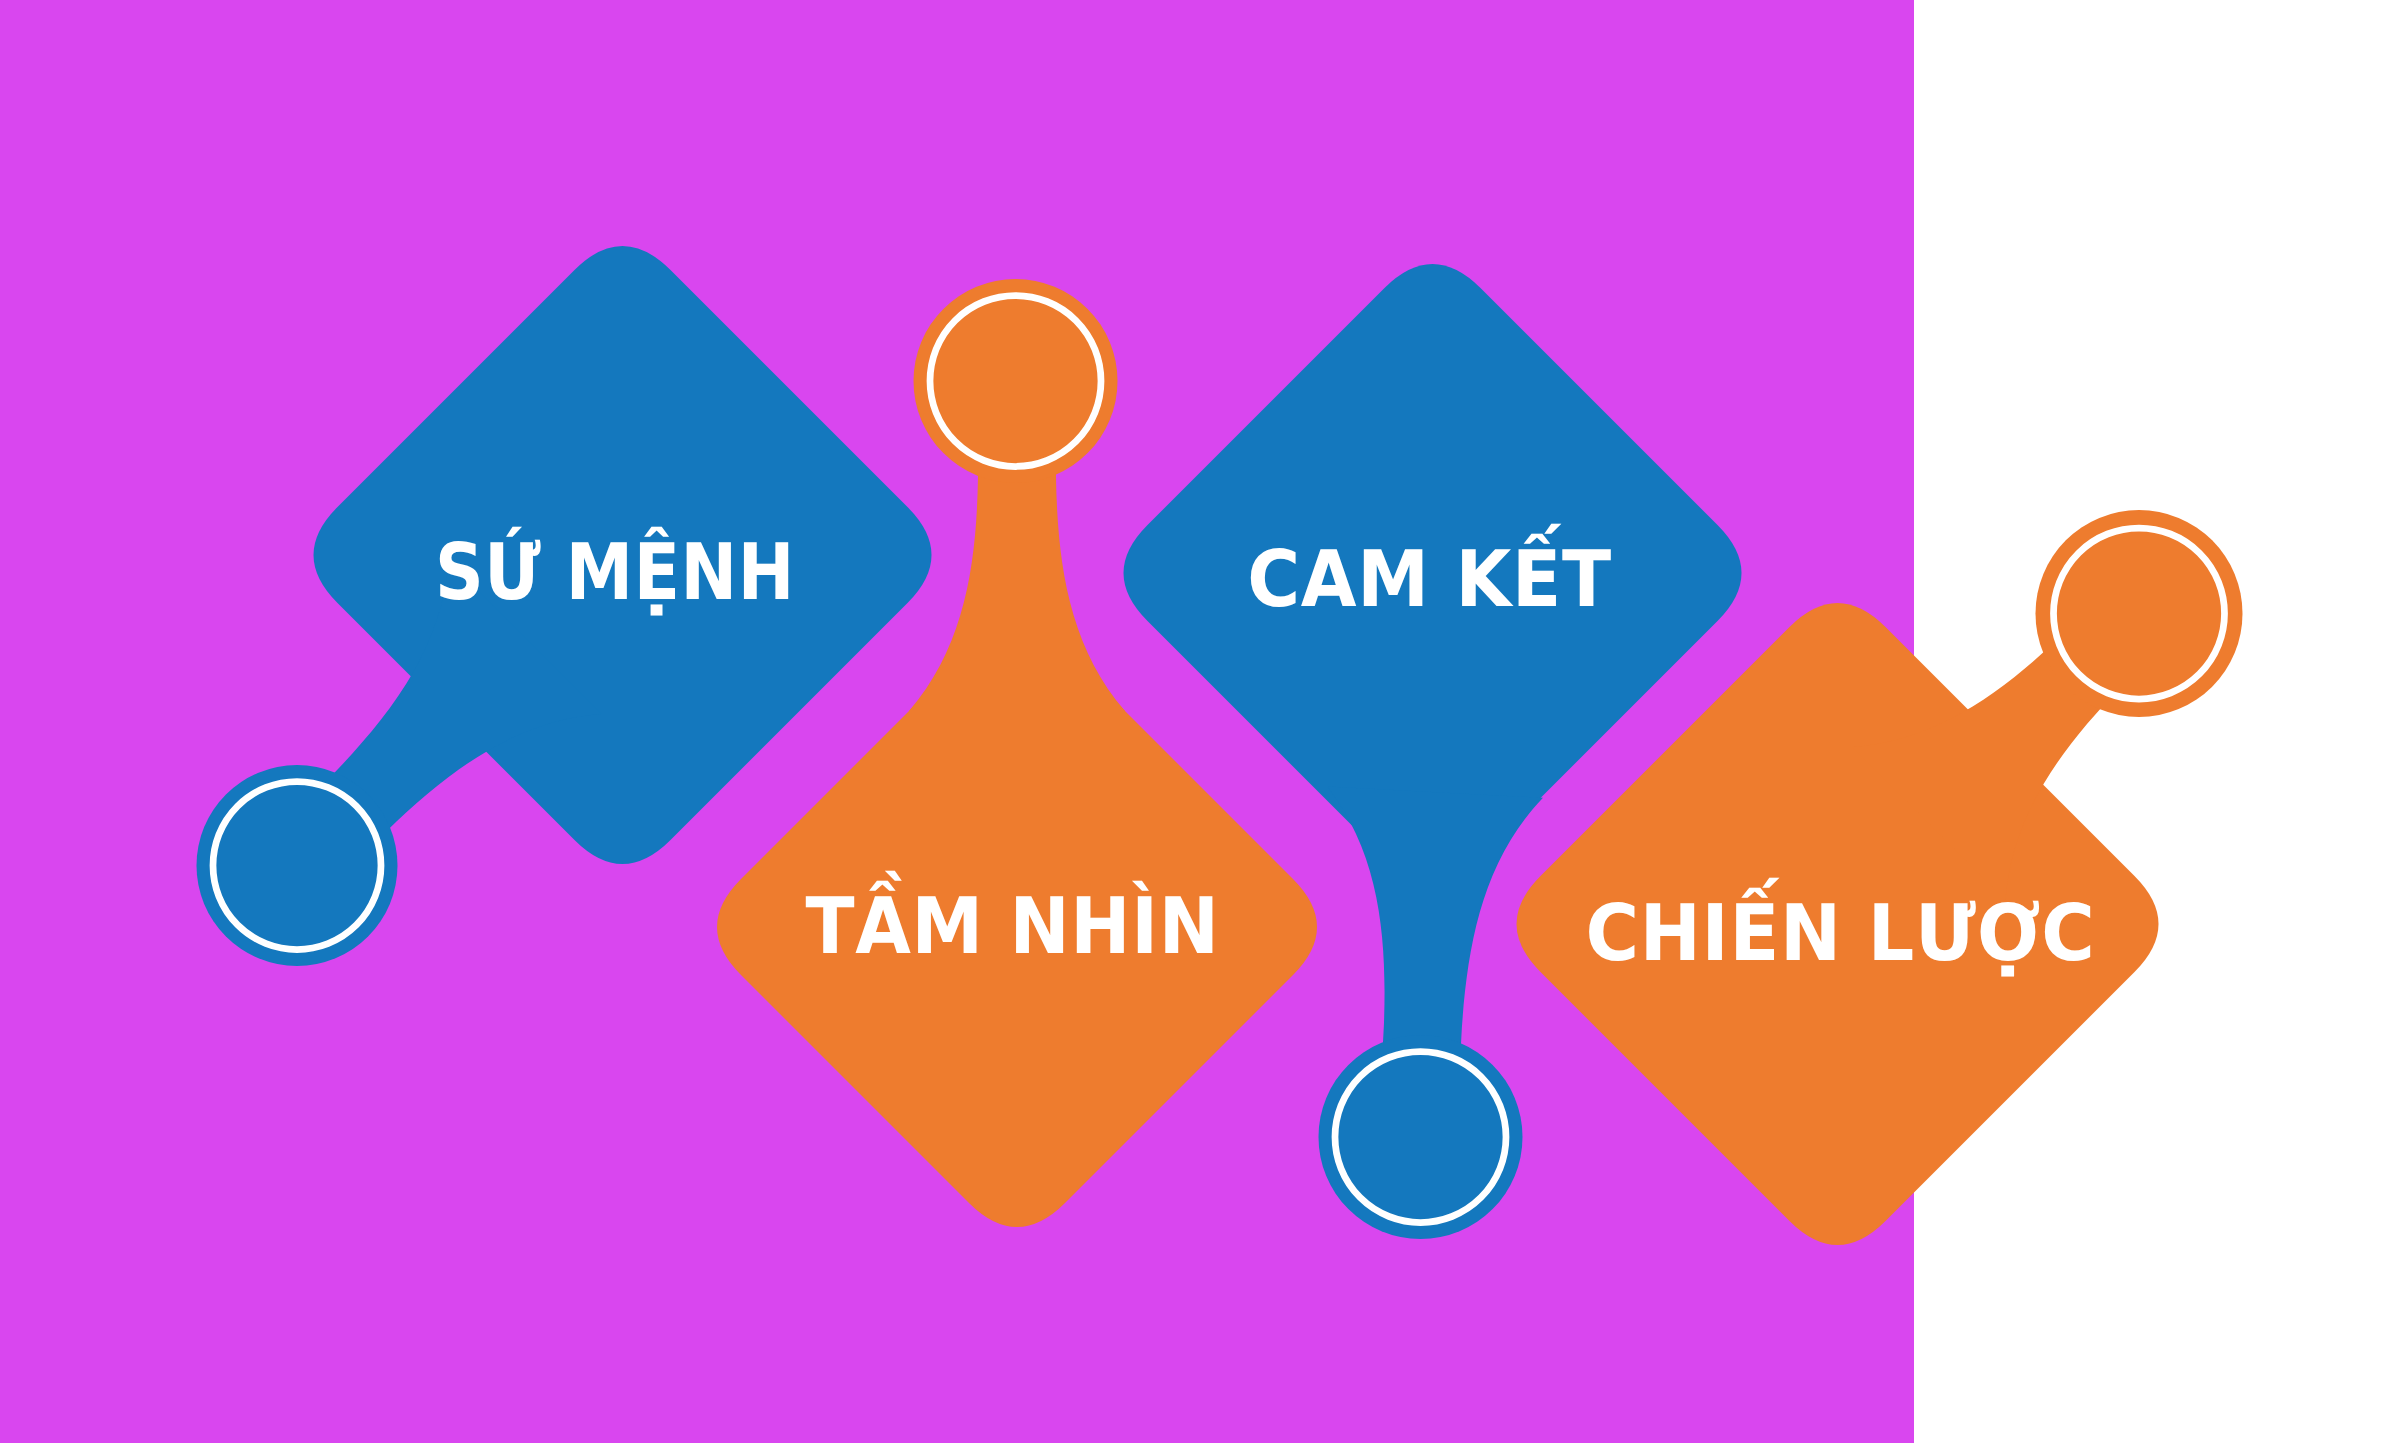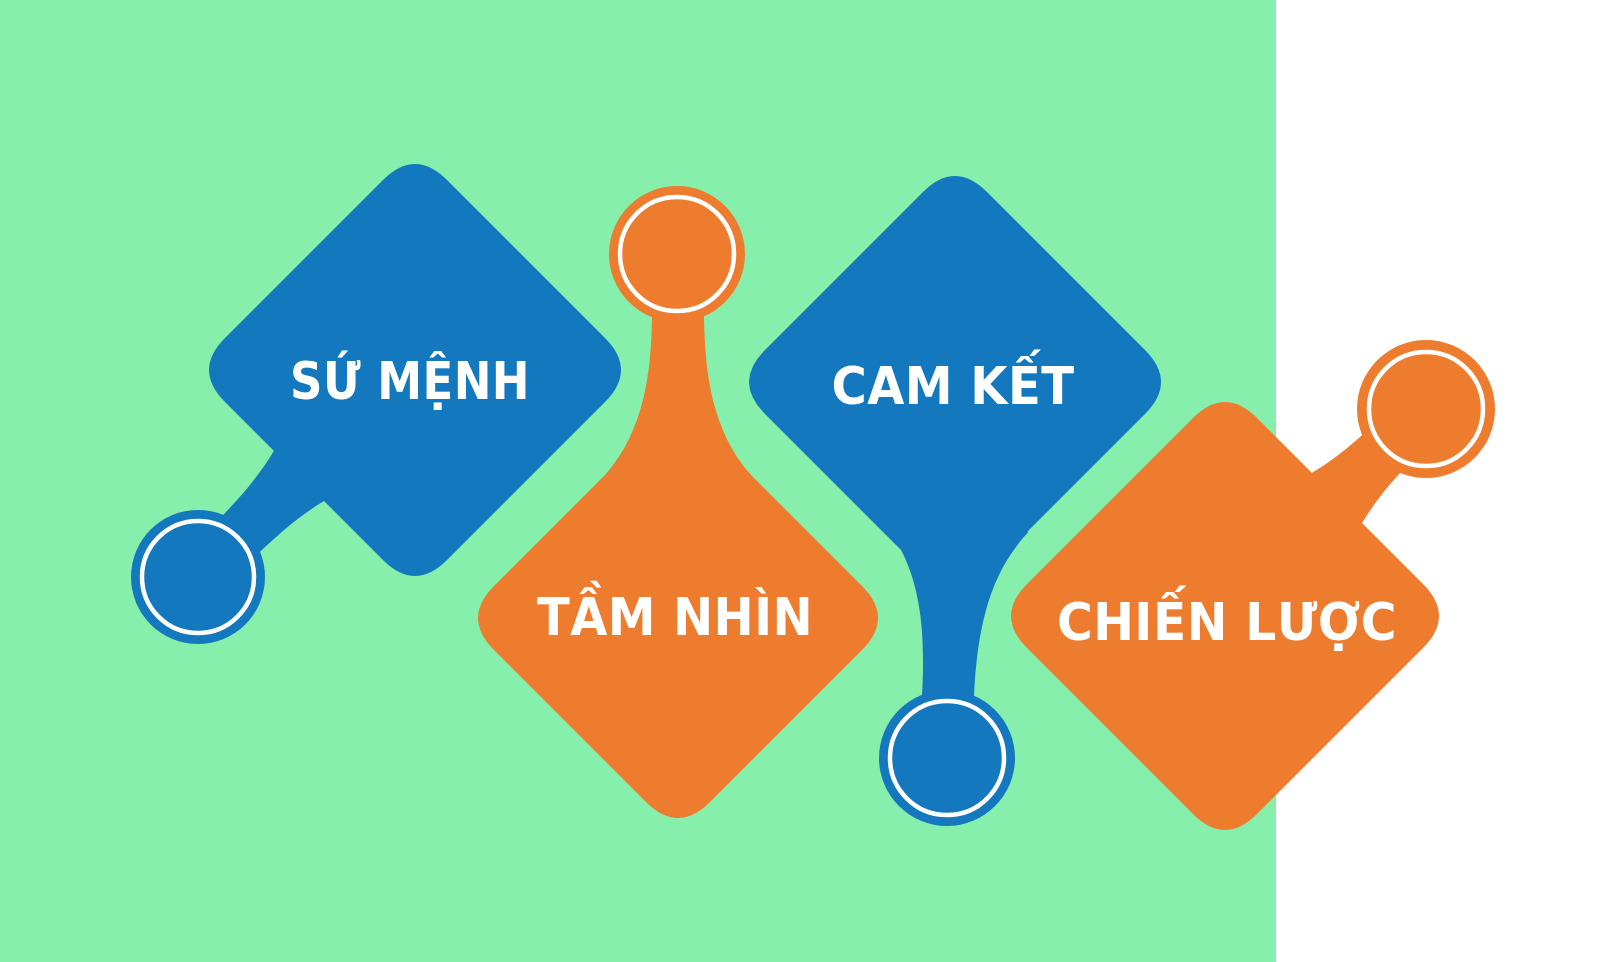--- a/index.html
+++ b/index.html
@@ -8,21 +8,21 @@
     width: 1600px;
     height: 962px;
     background: #ffffff;
     overflow: hidden;
     font-family: "Liberation Sans", sans-serif;
   }
   .canvas-wrap {
     position: relative;
     width: 1276px;
     height: 962px;
-    background: #86efac;
+    background: #d946ef;
   }
   svg { display: block; }
   text.piece-label {
     font-family: "DejaVu Sans", "Liberation Sans", sans-serif;
     font-weight: bold;
     font-size: 52px;
     letter-spacing: 0.5px;
   }
 </style>
 </head>

